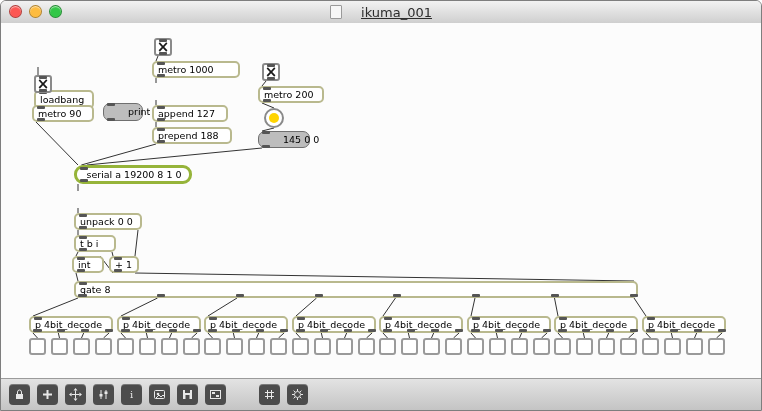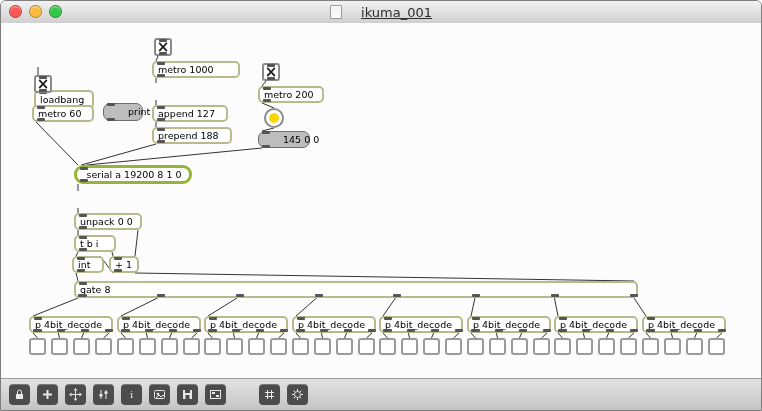--- a/index.html
+++ b/index.html
@@ -104,21 +104,21 @@
         <line x1="645" y1="310" x2="649.5" y2="315" stroke="#333333" stroke-width="1"></line>
         <line x1="670.3333333333334" y1="310" x2="671.5" y2="315" stroke="#333333" stroke-width="1"></line>
         <line x1="695.6666666666666" y1="310" x2="693.5" y2="315" stroke="#333333" stroke-width="1"></line>
         <line x1="721" y1="310" x2="715.5" y2="315" stroke="#333333" stroke-width="1"></line>
       </svg>
       <div class="maxbox" style="left: 33px; top: 27px; width: 60px; height: 19px; margin-top: 40px;">
         <span>loadbang</span>
       </div>
       <div class="maxbox tgl" style="left: 33px; top: 52px; width: 18px; height: 18px;">×</div>
       <div class="maxbox" style="left: 31px; top: 82px; width: 62px; height: 17px;">
-        <span>metro 60</span>
+        <span>metro 90</span>
       </div>
       <div class="maxbox msg" style="left: 102px; top: 80px; width: 40px; height: 18px;">
         <span>print</span>
       </div>
       <div class="maxbox tgl" style="left: 153px; top: 15px; width: 18px; height: 18px;">×</div>
       <div class="maxbox" style="left: 151px; top: 38px; width: 88px; height: 17px;">
         <span>metro 1000</span>
       </div>
       <div class="maxbox" style="left: 151px; top: 82px; width: 76px; height: 17px;">
         <span>append 127</span>

